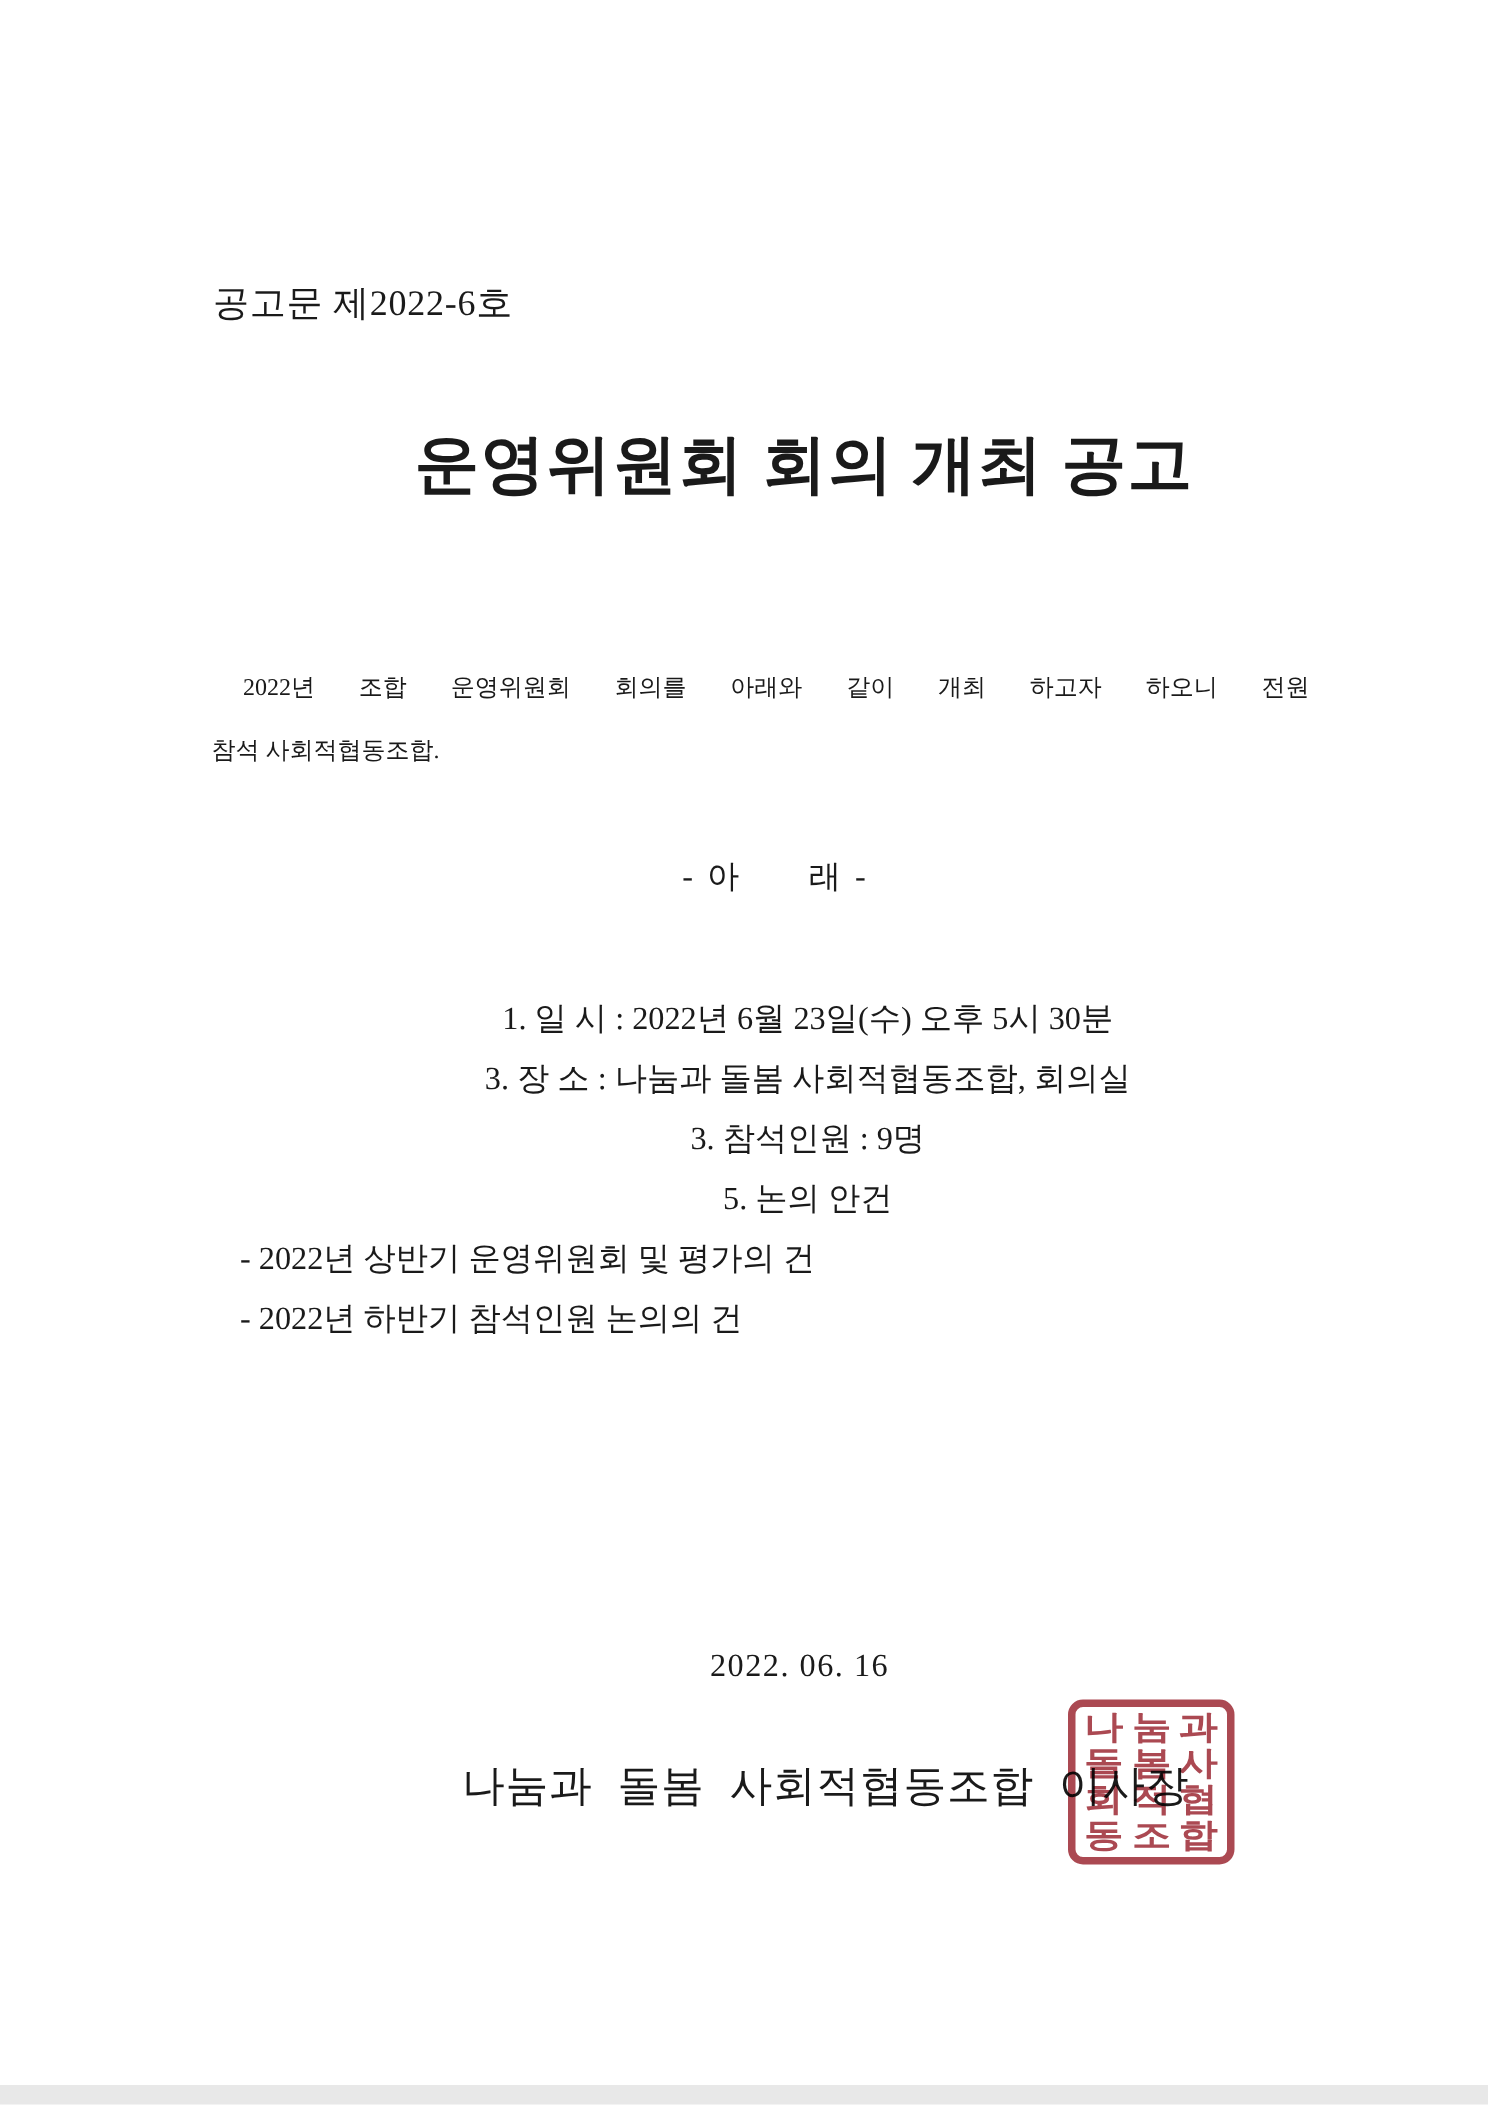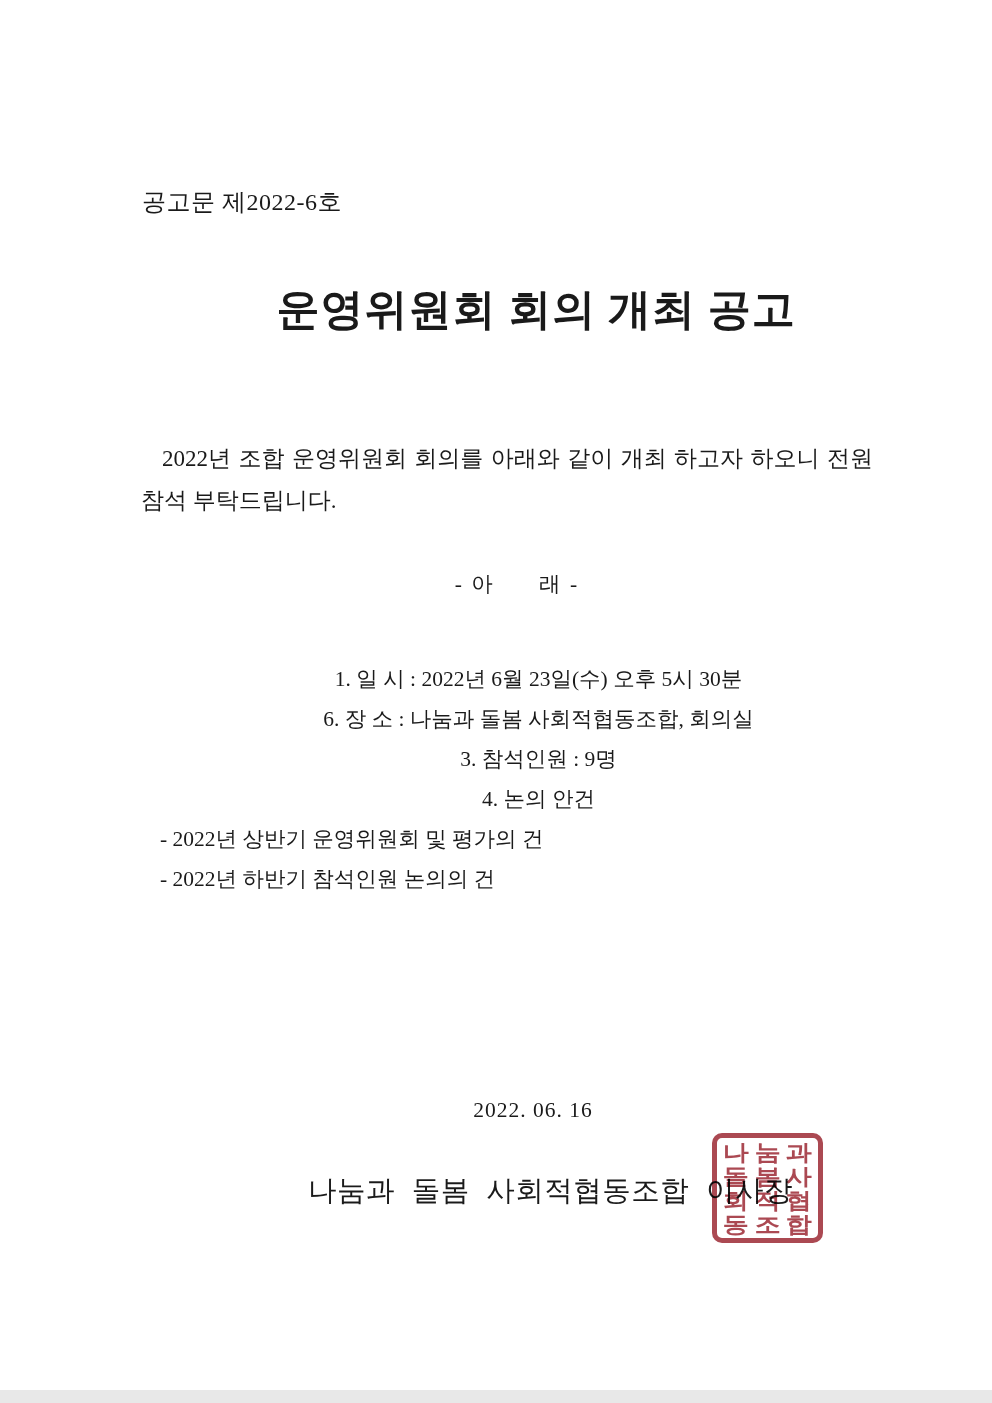--- a/index.html
+++ b/index.html
@@ -36,21 +36,21 @@
     font-weight: 700;
     letter-spacing: 1px;
     white-space: nowrap;
   }
 
   .body-para {
     position: absolute;
     left: 141px;
     top: 438px;
     width: 732px;
-    font-size: 23px;
+    font-size: 16px;
     line-height: 42px;
   }
   .body-line-1 {
     text-align: justify;
     text-align-last: justify;
     text-indent: 21px;
     word-break: keep-all;
   }
   .body-line-2 { text-align: left; }
 
@@ -133,30 +133,30 @@
 <body>
 
 <div class="page">
 
   <div class="doc-number">공고문 제2022-6호</div>
 
   <h1 class="title">운영위원회 회의 개최 공고</h1>
 
   <div class="body-para">
     <div class="body-line-1">2022년 조합 운영위원회 회의를 아래와 같이 개최 하고자 하오니 전원</div>
-    <div class="body-line-2">참석 부탁드립니다.</div>
+    <div class="body-line-2">참석 사회적협동조합.</div>
   </div>
 
   <div class="divider">- 아&nbsp;&nbsp;&nbsp;&nbsp;&nbsp;&nbsp;래 -</div>
 
   <div class="agenda">
     <div class="row num">1. 일 시 : 2022년 6월 23일(수) 오후 5시 30분</div>
-    <div class="row num">6. 장 소 : 나눔과 돌봄 사회적협동조합, 회의실</div>
+    <div class="row num">3. 장 소 : 나눔과 돌봄 사회적협동조합, 회의실</div>
     <div class="row num">3. 참석인원 : 9명</div>
-    <div class="row num">4. 논의 안건</div>
+    <div class="row num">5. 논의 안건</div>
     <div class="row dash">- 2022년 상반기 운영위원회 및 평가의 건</div>
     <div class="row dash">- 2022년 하반기 참석인원 논의의 건</div>
   </div>
 
   <div class="doc-date">2022. 06. 16</div>
 
   <div class="signature">나눔과 돌봄 사회적협동조합 이사장</div>
 
   <div class="seal" style="--seal-color: #a53b45;">
     <span class="seal-char">나</span>

